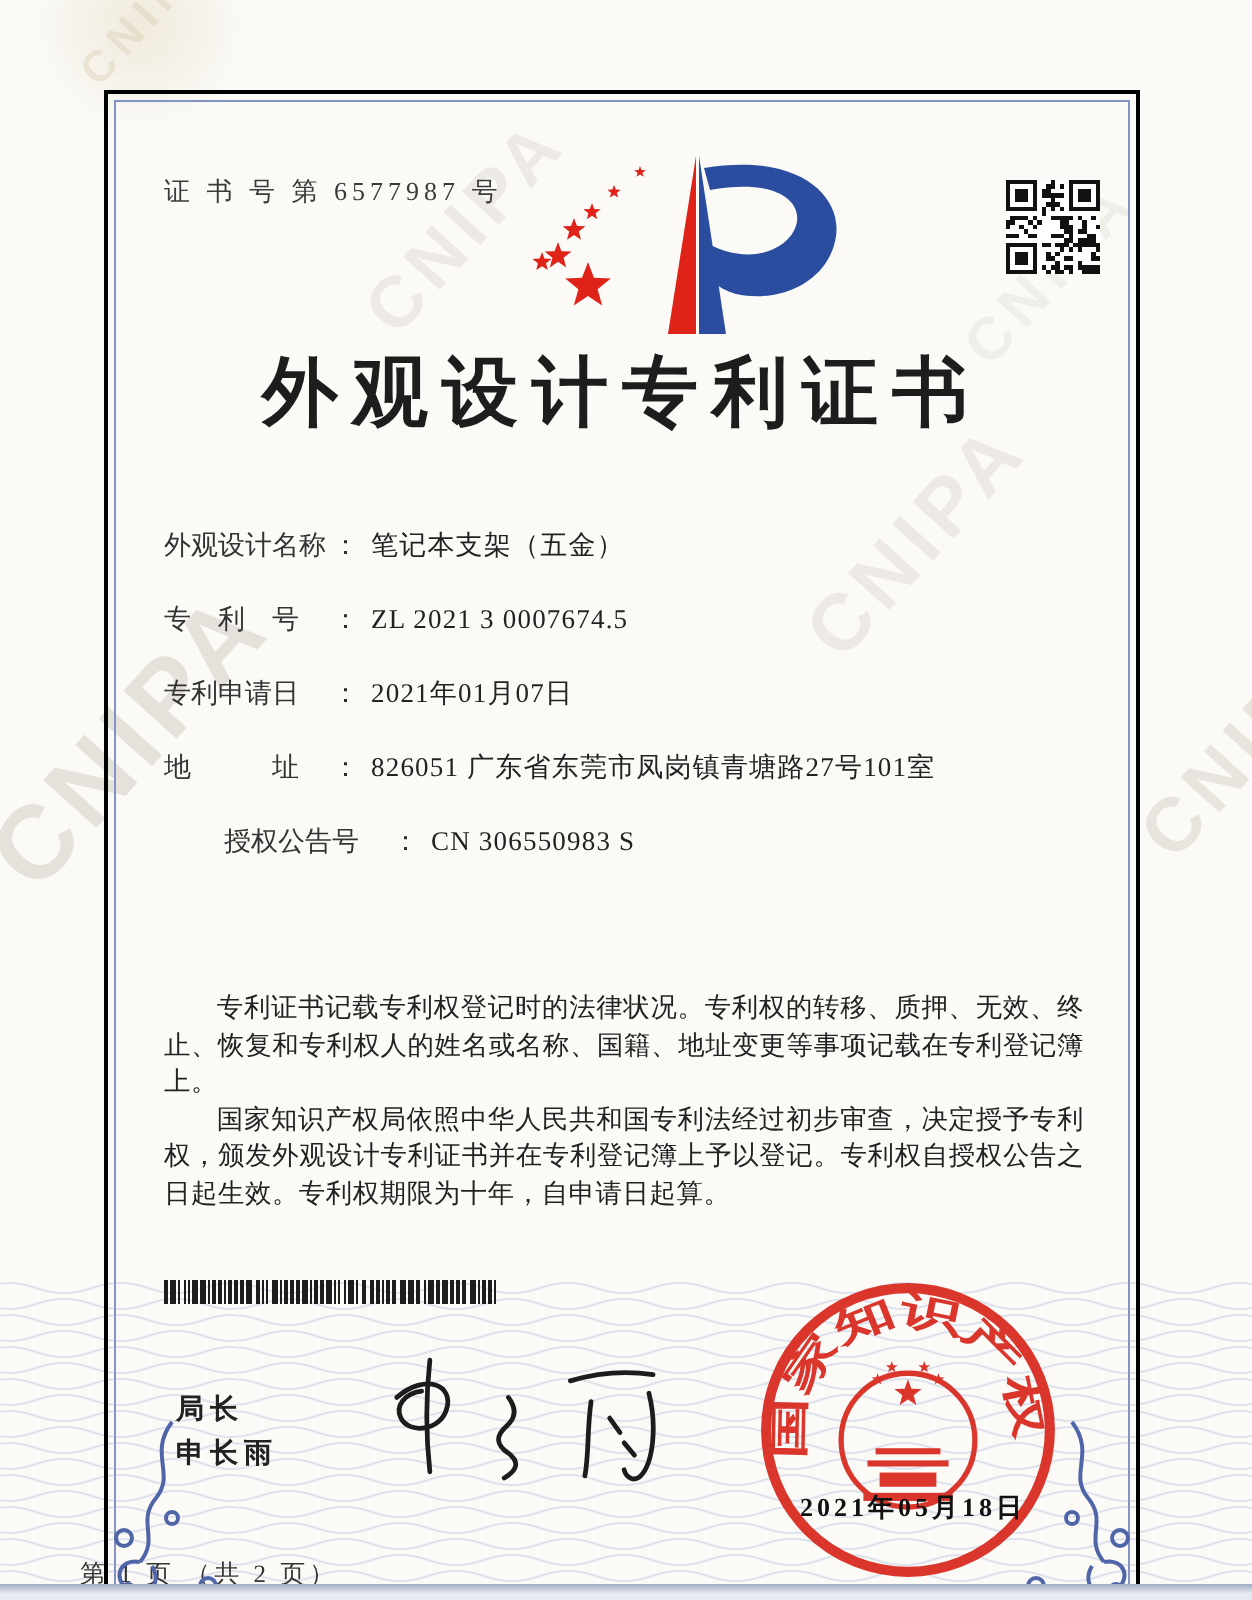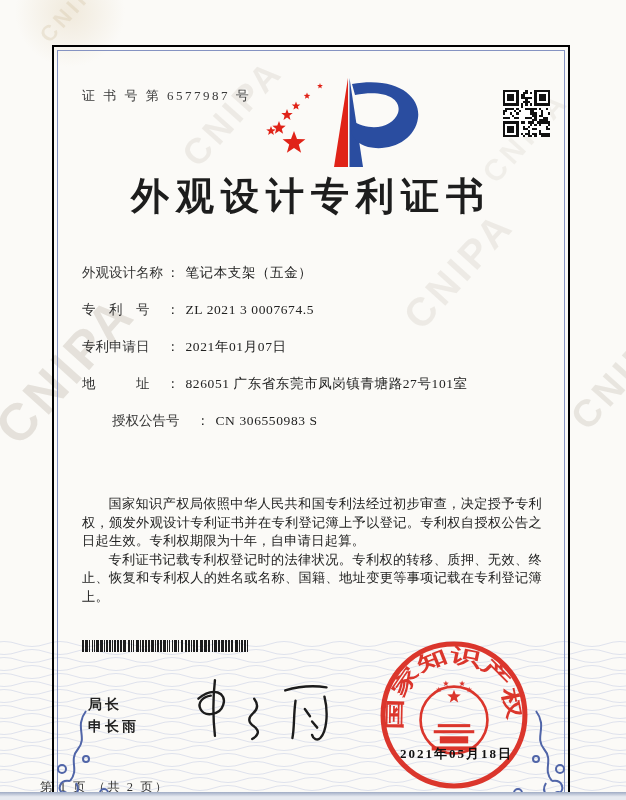--- a/index.html
+++ b/index.html
@@ -270,22 +270,22 @@
         <span class="flabel">地　　　址</span><span class="fcolon">：</span><span class="fvalue">826051 广东省东莞市凤岗镇青塘路27号101室</span>
       </div>
       <div class="frow grant-row">
         <span class="pair2">
           <span class="flabel">授权公告号</span><span class="fcolon">：</span><span class="fvalue">CN 306550983 S</span>
         </span>
       </div>
     </div>
 
     <div class="body-text">
+      <p>专利证书记载专利权登记时的法律状况。专利权的转移、质押、无效、终止、恢复和专利权人的姓名或名称、国籍、地址变更等事项记载在专利登记簿上。</p>
       <p>国家知识产权局依照中华人民共和国专利法经过初步审查，决定授予专利权，颁发外观设计专利证书并在专利登记簿上予以登记。专利权自授权公告之日起生效。专利权期限为十年，自申请日起算。</p>
-      <p>专利证书记载专利权登记时的法律状况。专利权的转移、质押、无效、终止、恢复和专利权人的姓名或名称、国籍、地址变更等事项记载在专利登记簿上。</p>
     </div>
 
     <svg id="barcode" class="barcode" viewBox="0 0 168 12" preserveAspectRatio="none">
         <rect x="0" y="0" width="2" height="12" fill="#1d1d1d"></rect>
         <rect x="3" y="0" width="3" height="12" fill="#1d1d1d"></rect>
         <rect x="7" y="0" width="1" height="12" fill="#1d1d1d"></rect>
         <rect x="10" y="0" width="1" height="12" fill="#1d1d1d"></rect>
         <rect x="12" y="0" width="1" height="12" fill="#1d1d1d"></rect>
         <rect x="14" y="0" width="3" height="12" fill="#1d1d1d"></rect>
         <rect x="18" y="0" width="3" height="12" fill="#1d1d1d"></rect>

